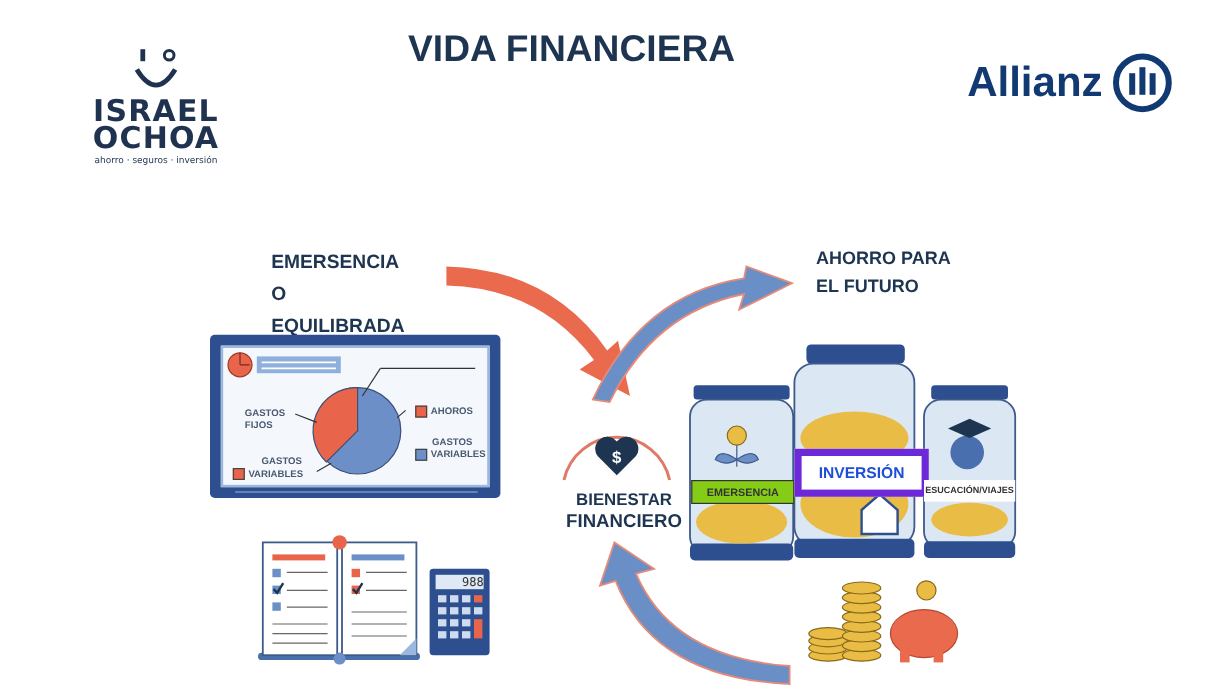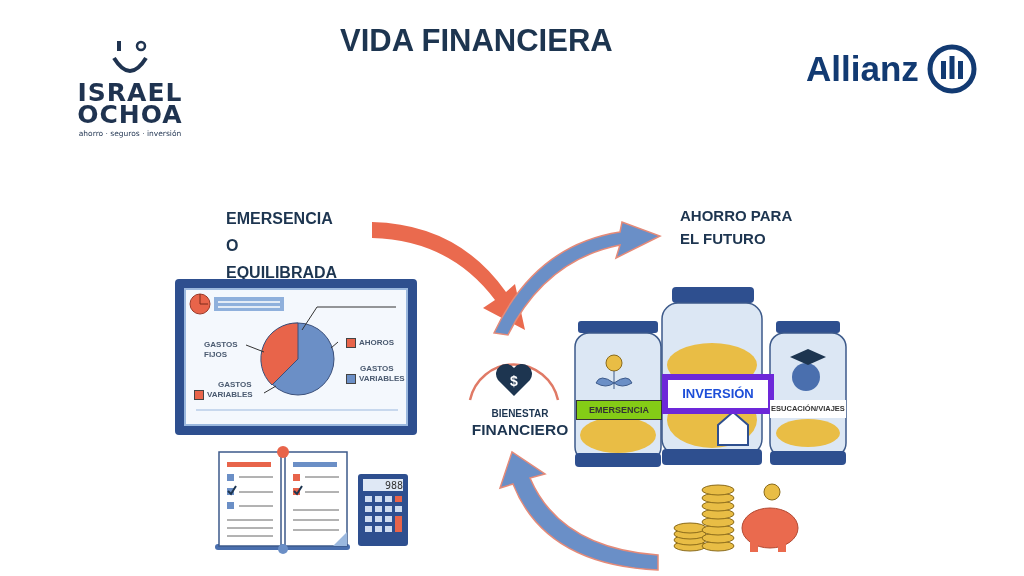--- a/index.html
+++ b/index.html
@@ -11,24 +11,24 @@
   .io-tag{font-size:7.5px;color:#1f3350;margin-top:3px;}
   .title{left:340px;top:22px;width:350px;text-align:left;font-family:"Liberation Sans",sans-serif;font-weight:bold;color:#1d3550;}
   .title .l1{font-size:31px;line-height:38px;}
   .title .l2{font-size:35px;line-height:44px;}
   .allianz{left:806px;top:44px;display:flex;align-items:center;gap:8px;}
   .allianz-text{font-family:"Liberation Sans",sans-serif;font-weight:bold;font-size:35px;color:#123a72;}
   .label{font-family:"Liberation Sans",sans-serif;font-weight:bold;color:#1d3550;}
   .lbl-budget{left:226px;top:205px;font-size:16px;line-height:27px;}
   .lbl-save{left:680px;top:204px;font-size:15px;line-height:23px;width:150px;}
   .lbl-bien{left:460px;top:408px;width:120px;text-align:center;}
-  .lbl-bien .a{font-size:10px;}
+  .lbl-bien .a{font-size:14px;}
   .lbl-bien .b{font-size:15.5px;margin-top:2px;}
   
-  .monitor{left:175px;top:279px;width:242px;height:156px;background:#2e4f8f;border-radius:4px;}
+  .monitor{left:175px;top:279px;width:242px;height:136px;background:#2e4f8f;border-radius:4px;}
   .screen{position:absolute;left:9px;top:9px;right:9px;bottom:9px;background:#f4f8fd;border:2px solid #9bb8de;}
   .chart-lbl{position:absolute;font-family:"Liberation Sans",sans-serif;font-weight:bold;font-size:8px;line-height:10px;color:#4a5a70;}
   .sq{display:inline-block;width:8px;height:8px;border:1px solid #444;vertical-align:middle;margin-right:3px;}
 </style>
 </head>
 <body>
 
 <div class="abs io-logo">
   <svg width="50" height="40" viewBox="0 0 50 40">
     <rect x="12" y="3" width="4" height="10" fill="#1f3350"></rect>

